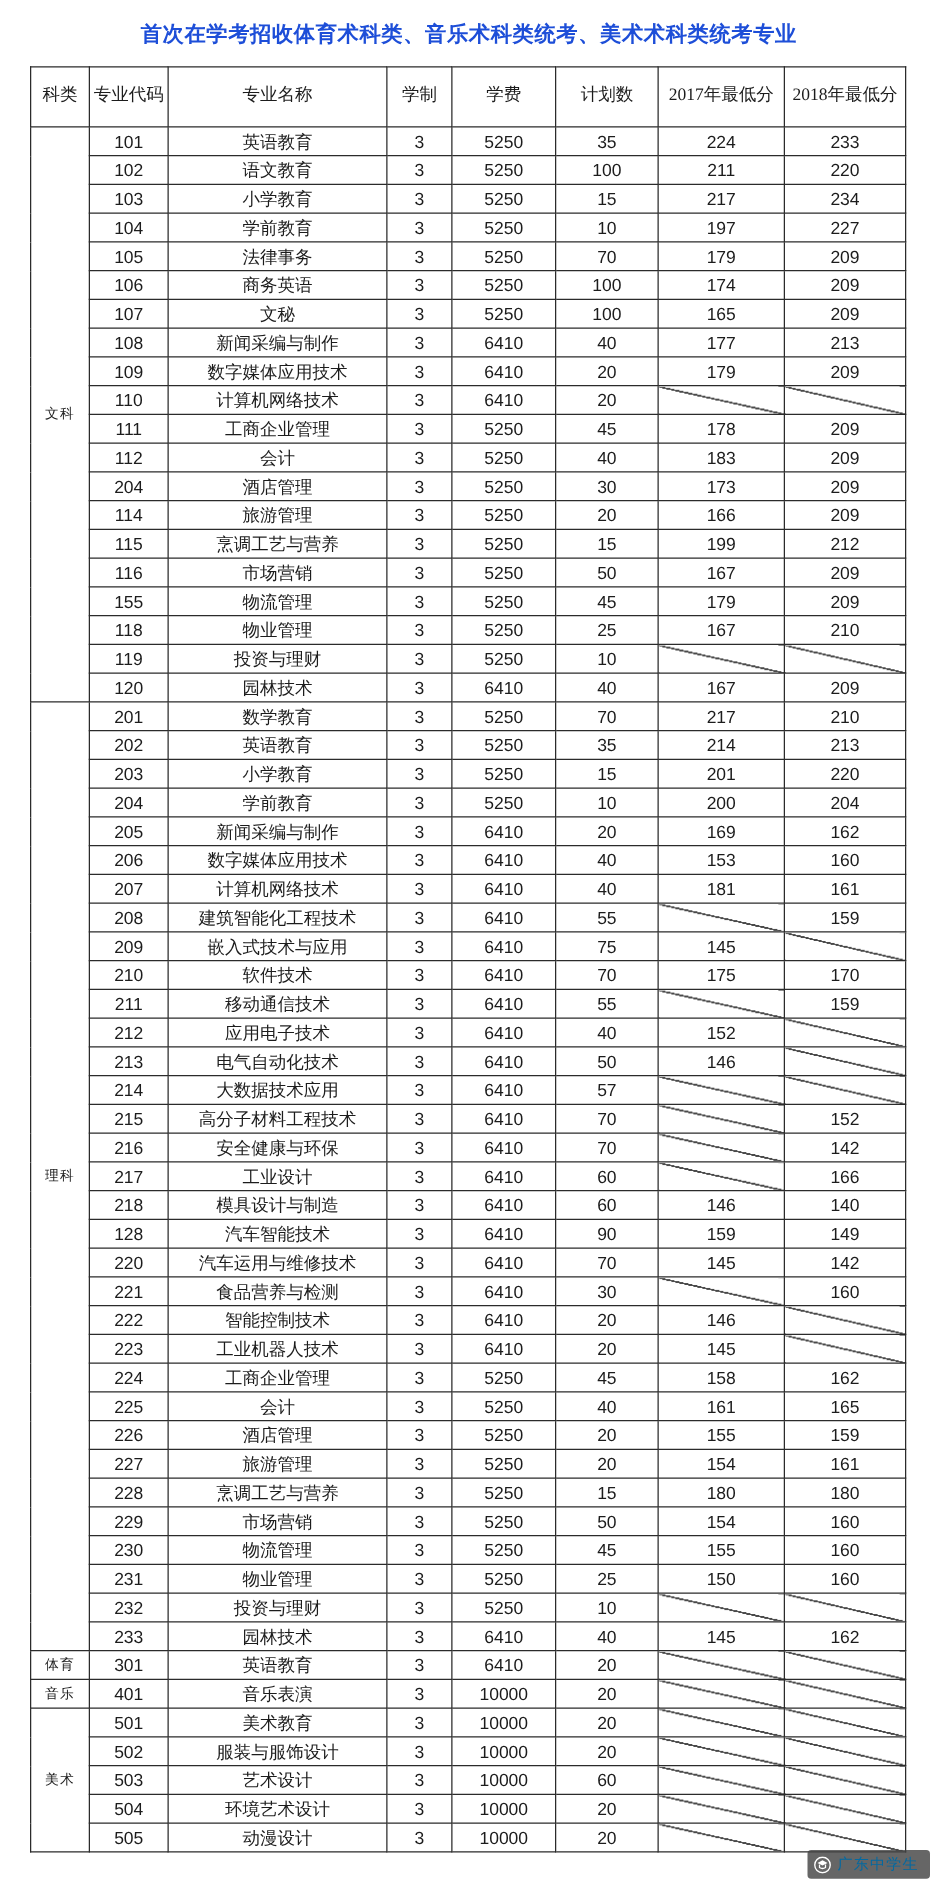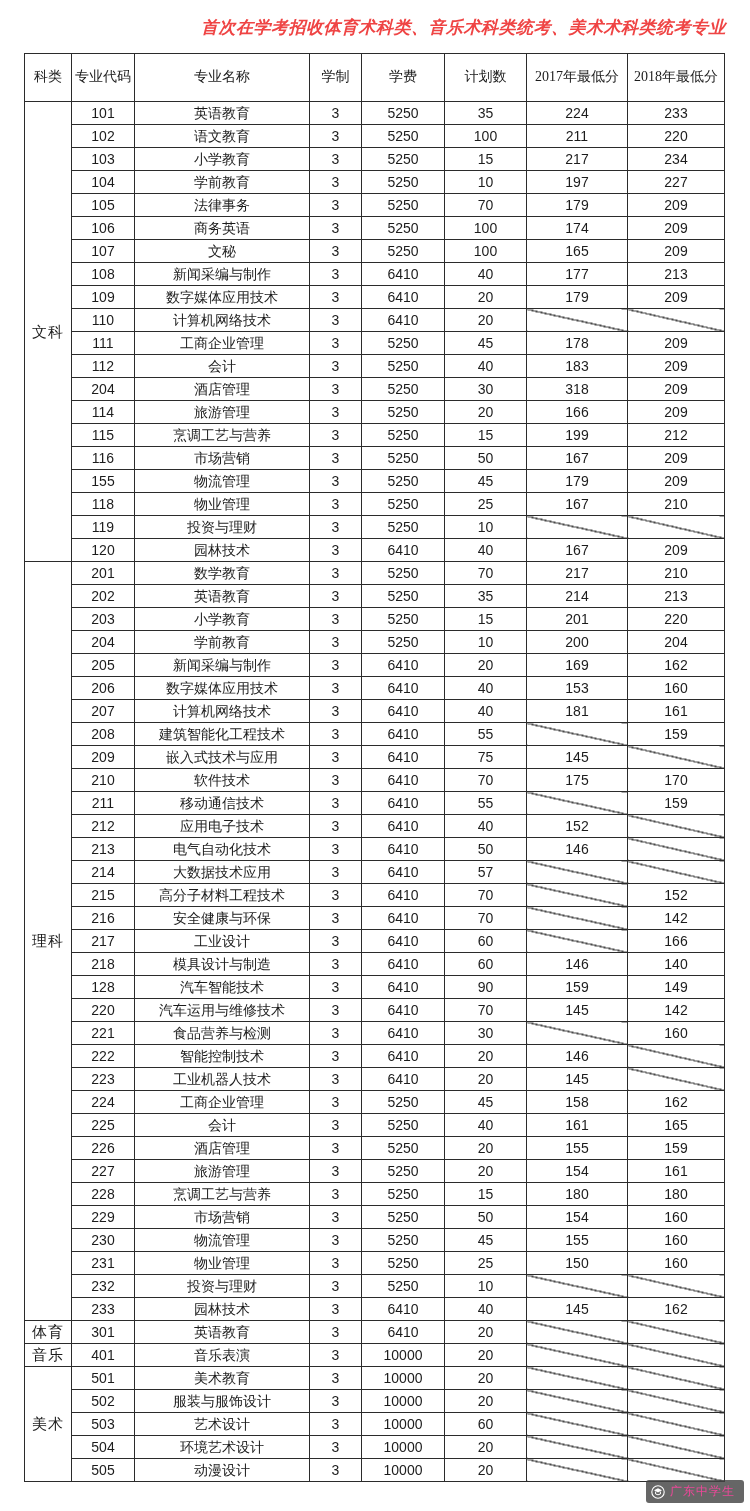--- a/index.html
+++ b/index.html
@@ -12,25 +12,24 @@
   .page {
     position:relative;
     width:750px;
     min-height:1511px;
     padding:14px 24px 6px 24px;
     background:#ffffff;
   }
   .title {
     font-size:17px;
     font-weight:bold;
-    text-align:right;
-    color:#ef4444;
+    text-align:center;
+    color:#1d4ed8;
     margin:2px 0 14px 0;
     letter-spacing:0.5px;
-    font-style:italic;
   }
   table.data-table {
     border-collapse:collapse;
     table-layout:fixed;
     width:700px;
   }
   .data-table th, .data-table td {
     border:1px solid #2b2b2b;
     text-align:center;
     vertical-align:middle;
@@ -39,38 +38,38 @@
     padding:1px 2px;
     overflow:hidden;
     word-break:break-all;
   }
   .data-table thead th {
     height:48px;
     font-weight:normal;
     font-family:Liberation Serif, serif;
   }
   .data-table tbody td { height:23px; }
-  td.cat-cell { font-size:15px; letter-spacing:1px; }
+  td.cat-cell { font-size:11px; letter-spacing:1px; }
   
   td.slash {
     background-image:linear-gradient(to top right,
       transparent calc(50% - 0.7px),
       #4a4a4a calc(50% - 0.7px),
       #4a4a4a calc(50% + 0.7px),
       transparent calc(50% + 0.7px));
   }
   .watermark {
     position:absolute;
     right:6px;
     bottom:8px;
     display:flex;
     align-items:center;
     gap:5px;
     background:rgba(68,68,68,0.82);
-    color:#ec4899;
+    color:#0369a1;
     font-size:12px;
     padding:3px 9px 3px 5px;
     border-radius:3px;
     letter-spacing:1px;
   }
   .wm-icon {
     display:inline-flex;
     width:14px;
     height:14px;
   }
@@ -214,21 +213,21 @@
           <td>40</td>
           <td>183</td>
           <td>209</td>
         </tr>
         <tr>
           <td>204</td>
           <td>酒店管理</td>
           <td>3</td>
           <td>5250</td>
           <td>30</td>
-          <td>318</td>
+          <td>173</td>
           <td>209</td>
         </tr>
         <tr>
           <td>114</td>
           <td>旅游管理</td>
           <td>3</td>
           <td>5250</td>
           <td>20</td>
           <td>166</td>
           <td>209</td>

